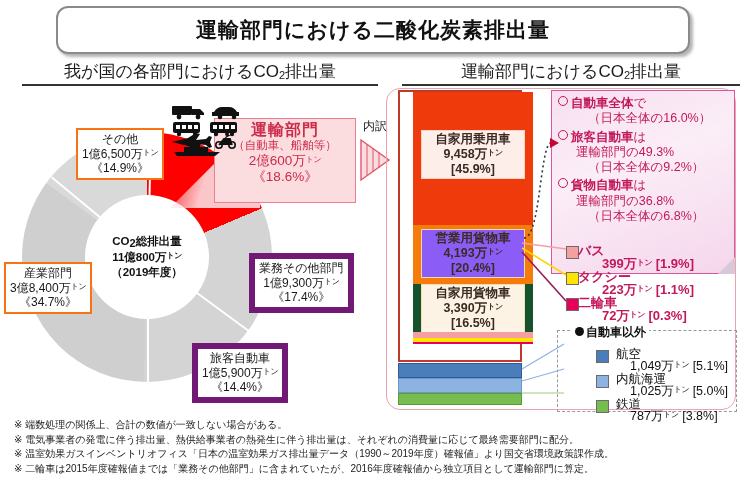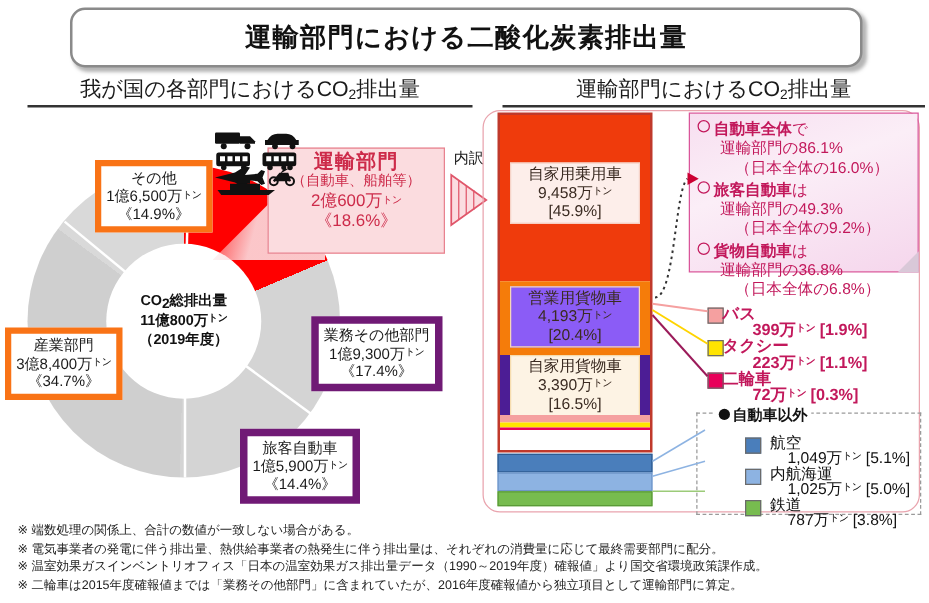--- a/index.html
+++ b/index.html
@@ -113,21 +113,21 @@
   .callout {
     position: absolute;
     background: #ffffff;
     text-align: center;
     line-height: 1.22;
     font-size: 12px;
     padding: 2px 4px;
     white-space: nowrap;
     color: #1a1a1a;
   }
-  .callout.gray { border: 5px solid #f97316; }
+  .callout.gray { border: 2px solid #f97316; }
   .callout.pink { border: 6px solid #701a75; }
   .ton { font-size: 8px; vertical-align: 3px; letter-spacing: -0.5px; }
 
   #cal-sonota { left: 76px; top: 128px; }
   #cal-sangyo { left: 4px;  top: 262px; }
   #cal-katei  { left: 192px; top: 343px; }
   #cal-gyomu  { left: 249px; top: 253px; }
 
   
   #cal-unyu {
@@ -199,24 +199,25 @@
     left: 398px;
     top: 90px;
     width: 124px;
     height: 272px;
     border: 2px solid #c0392b;
     box-sizing: border-box;
     background: #fff;
   }
   #bar-stack {
     position: absolute;
-    left: 400px;
+    left: 413px;
     top: 92px;
     width: 120px;
     height: 268px;
+    font-weight: bold;
   }
   .seg { position: absolute; left: 0; width: 120px; }
   .seg-label {
     position: absolute;
     left: 8px;
     width: 104px;
     text-align: center;
     line-height: 1.2;
     font-size: 12.5px;
     color: #3b2b22;
@@ -233,21 +234,21 @@
     width: 124px;
   }
   .seg2 { position: absolute; left: 0; width: 124px; }
 
   
   #summary-box {
     position: absolute;
     left: 551px;
     top: 90px;
     width: 184px;
-    height: 128px;
+    height: 184px;
     border: 1px solid #d9569a;
     background: linear-gradient(160deg, #f7dff0 0%, #fbeef7 40%, #f5d6ec 100%);
     box-sizing: border-box;
     padding: 5px 14px 0 6px;
   }
   .sum-item { margin-bottom: 3px; line-height: 1.22; }
   .sum-head { font-size: 12.5px; color: #c2185b; white-space: nowrap; }
   .sum-head .bl { font-weight: bold; }
   .sum-ring {
     display: inline-block;
@@ -526,21 +527,21 @@
     </div>
 
     <div class="seg" id="seg-1" style="top:133px; height:59px; background:#f57c0a;">
       <div class="seg-label" style="top:4px; background:#8b5cf6; border:1px solid #f7d6b8;">
         <span class="nm">営業用貨物車</span>
         <span class="vl"><span>4,193万</span><span class="ton">トン</span></span>
         <span class="pc">[20.4%]</span>
       </div>
     </div>
 
-    <div class="seg" id="seg-2" style="top:192px; height:48px; background:#4c1d95;">
+    <div class="seg" id="seg-2" style="top:192px; height:48px; background:#14532d;">
       <div class="seg-label" style="top:0px; background:#fdf3e4; border:1px solid #f6dcae;">
         <span class="nm">自家用貨物車</span>
         <span class="vl"><span>3,390万</span><span class="ton">トン</span></span>
         <span class="pc">[16.5%]</span>
       </div>
     </div>
 
     <div class="seg" id="seg-3" style="top:240px; height:6px; background:#f5a0a0;"></div>
     <div class="seg" id="seg-4" style="top:246px; height:4px; background:#ffe400;"></div>
     <div class="seg" id="seg-5" style="top:250px; height:2px; background:#e8005a;"></div>
@@ -548,21 +549,20 @@
 
   <div id="seg-other" style="top:363px;">
     <div class="seg2" style="top:0px; height:15px; background:#4a7ebb; border:1px solid #2f5c92; box-sizing:border-box;"></div>
     <div class="seg2" style="top:15px; height:15px; background:#8db3e2; border:1px solid #6f96c9; box-sizing:border-box;"></div>
     <div class="seg2" style="top:30px; height:12px; background:#77bc4f; border:1px solid #5a9a37; box-sizing:border-box;"></div>
   </div>
 
   <div id="summary-box">
     <div class="sum-item">
       <div class="sum-head"><span class="sum-ring"></span><span class="bl">自動車全体</span><span>で</span></div>
-      <div class="sum-l2">運輸部門の86.1%</div>
       <div class="sum-l3">（日本全体の16.0%）</div>
     </div>
     <div class="sum-item">
       <div class="sum-head"><span class="sum-ring"></span><span class="bl">旅客自動車</span><span>は</span></div>
       <div class="sum-l2">運輸部門の49.3%</div>
       <div class="sum-l3">（日本全体の9.2%）</div>
     </div>
     <div class="sum-item">
       <div class="sum-head"><span class="sum-ring"></span><span class="bl">貨物自動車</span><span>は</span></div>
       <div class="sum-l2">運輸部門の36.8%</div>

